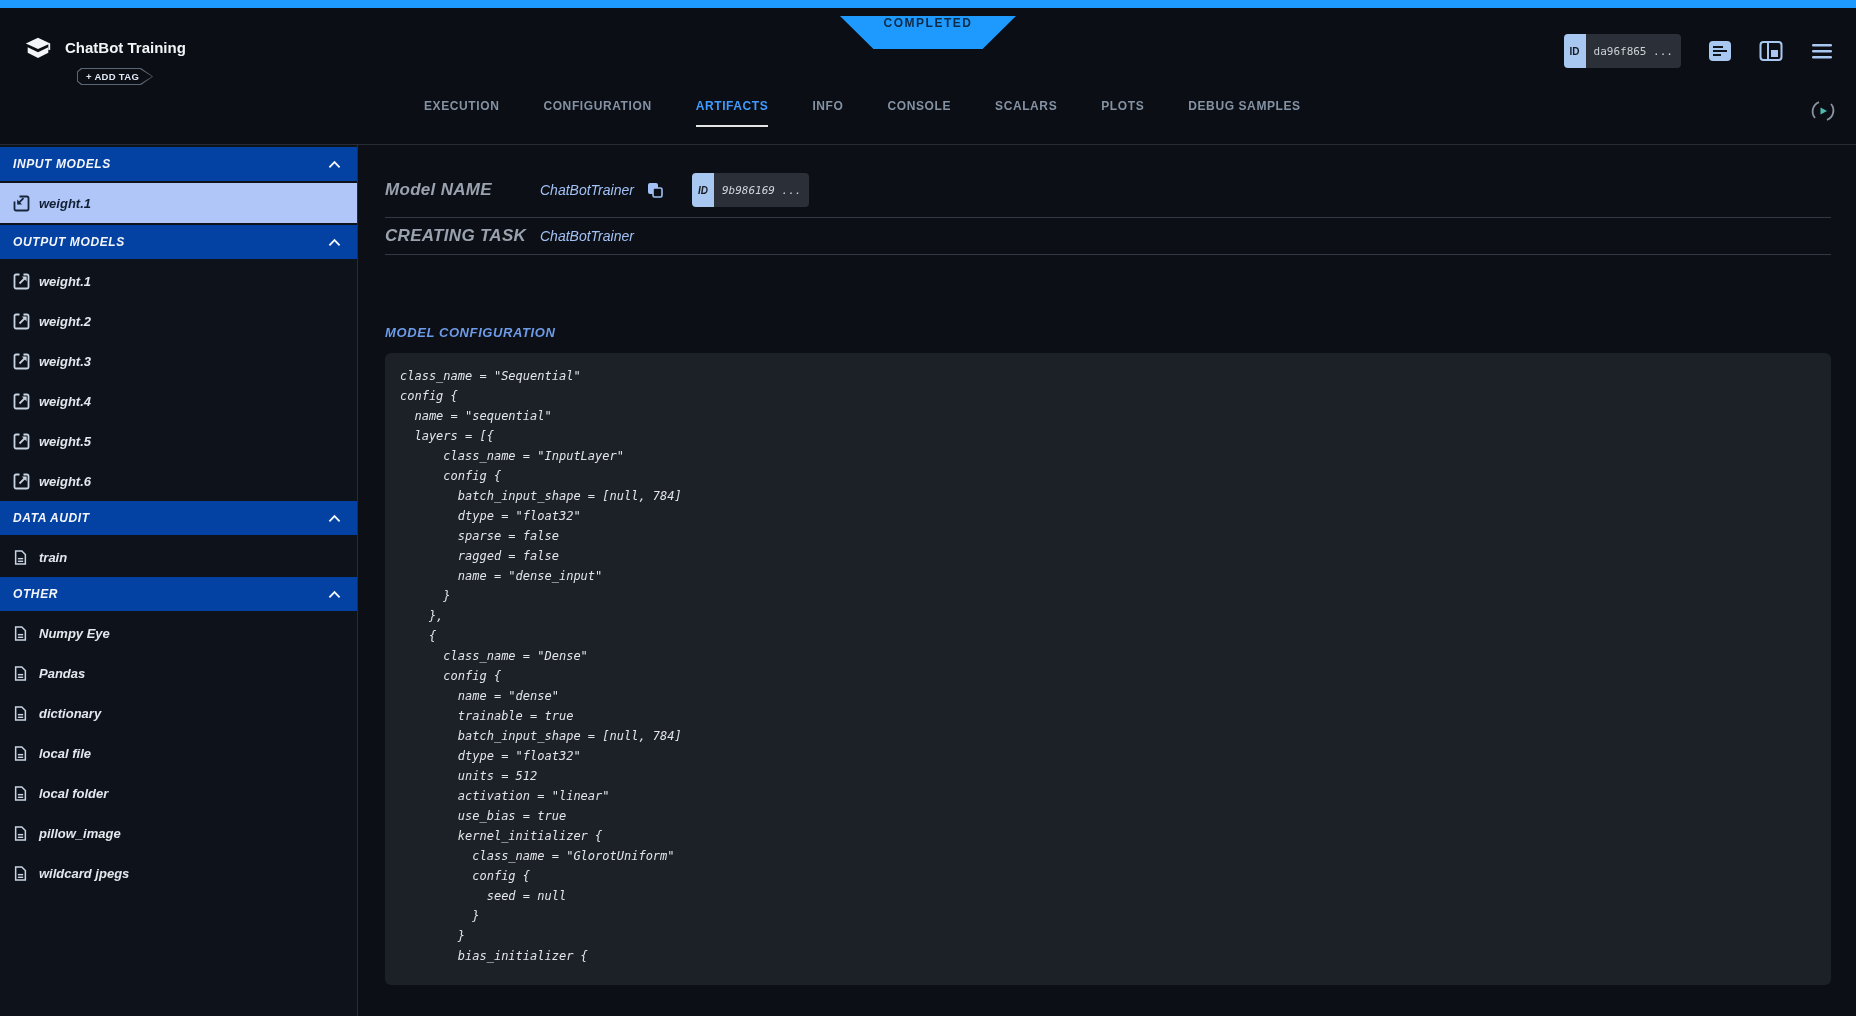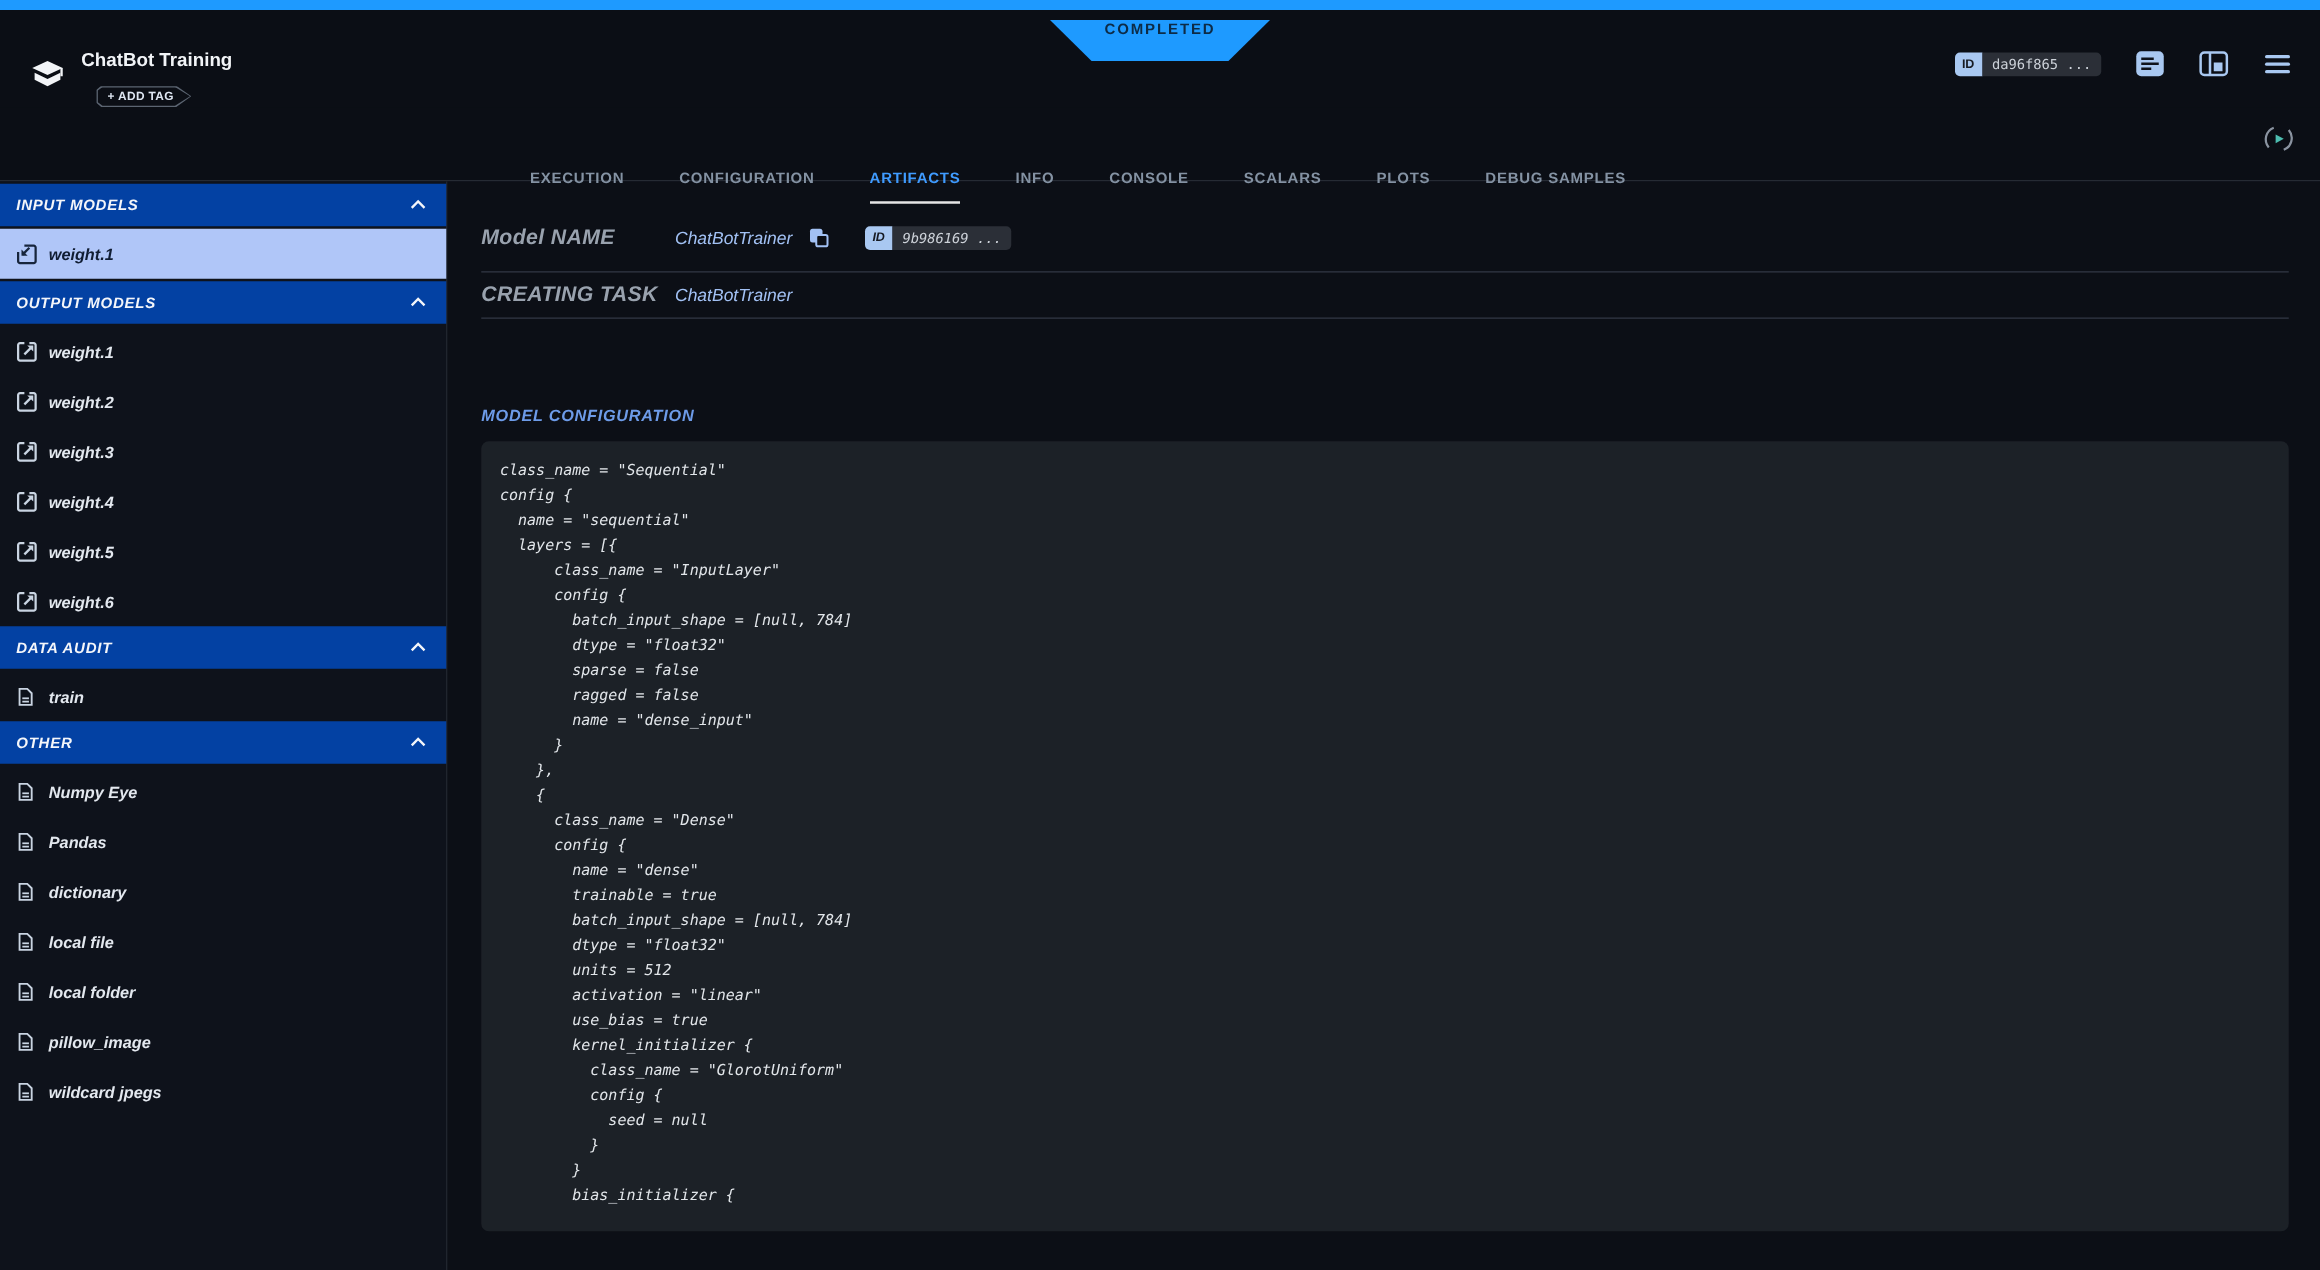--- a/index.html
+++ b/index.html
@@ -11,46 +11,46 @@
   .status-badge { position:absolute; top:16px; left:50%; transform:translateX(-50%);
     width:176px; height:33px; background:#1e9aff;
     clip-path:polygon(0 0,100% 0,81% 100%,19% 100%);
     display:flex; align-items:center; justify-content:center;
     color:#0d2b46; font-size:12px; font-weight:bold; letter-spacing:1.5px; z-index:10;
     padding-bottom:20px; }
 
   
   .app-header { height:78px; background:#0b0e15; display:flex; justify-content:space-between;
     padding:0 22px 0 23px; }
-  .header-left { display:flex; align-items:center; padding-top:26px; }
+  .header-left { display:flex; align-items:flex-start; padding-top:26px; }
   .logo { width:30px; height:30px; margin-right:12px; }
   .title-block { display:flex; flex-direction:column; }
   .app-title { color:#f2f4f7; font-size:15px; font-weight:bold; margin-top:5px; }
   .tag-btn { margin-top:12px; margin-left:12px; width:76px; height:17px; position:relative;
     background:#5c6572; clip-path:polygon(0 20%,4px 0,calc(100% - 12px) 0,100% 50%,calc(100% - 12px) 100%,4px 100%,0 80%);
     cursor:pointer; }
   .tag-btn-inner { position:absolute; inset:1px; background:#0b0e15;
     clip-path:polygon(0 20%,4px 0,calc(100% - 12px) 0,100% 50%,calc(100% - 12px) 100%,4px 100%,0 80%);
     display:flex; align-items:center; justify-content:flex-start; padding-left:8px;
     color:#dfe7f3; font-size:9.5px; font-weight:bold; letter-spacing:0.3px; }
   .header-right { display:flex; align-items:center; gap:27px; padding-top:8px; }
-  .id-group { display:flex; align-items:stretch; height:19px; }
+  .id-group { display:flex; align-items:stretch; height:34px; }
   .id-chip { background:#a9c8f1; color:#161a22; font-size:10px; font-weight:bold;
     display:flex; align-items:center; padding:0 6px; border-radius:4px 0 0 4px; }
   .id-value { background:#2b2f37; color:#cdd2d9; font-size:11px;
     font-family:"DejaVu Sans Mono", monospace; display:flex; align-items:center;
     padding:0 8px; border-radius:0 4px 4px 0; }
   .hicon { width:24px; height:22px; cursor:pointer; }
 
   
   .tab-bar { height:59px; background:#0b0e15; border-bottom:1px solid #262b34;
     display:flex; align-items:flex-start; position:relative; }
   .tabs { display:flex; gap:44px; margin-left:424px; padding-top:13px; }
   .tab { color:#8492a3; font-size:12px; font-weight:bold; letter-spacing:0.6px;
-    padding-bottom:12px; cursor:pointer; border-bottom:2px solid transparent; white-space:nowrap;margin-top:36px; }
+    padding-bottom:12px; cursor:pointer; border-bottom:2px solid transparent; white-space:nowrap; }
   .tab.active { color:#3f9bff; border-bottom:2px solid #e5e5e5; }
   .refresh-btn { position:absolute; right:20px; top:12px; width:26px; height:26px; cursor:pointer; }
 
   
   .body-row { display:flex; height:871px;font-style:italic; }
 
   
   .sidebar { width:358px; background:#0e121b; border-right:1px solid #272c36;
     padding-top:2px; flex-shrink:0; }
   .section-header { height:34px; background:#0341a3; display:flex; align-items:center;

